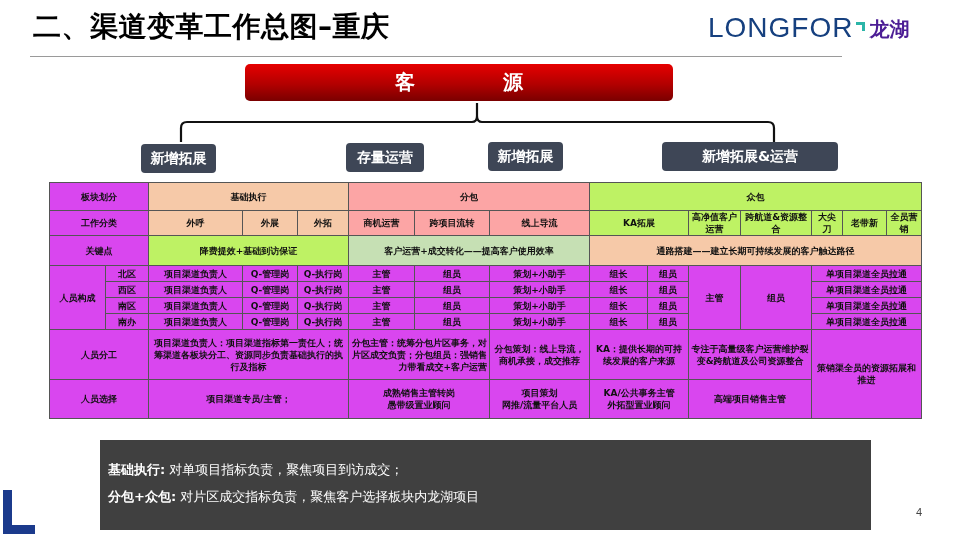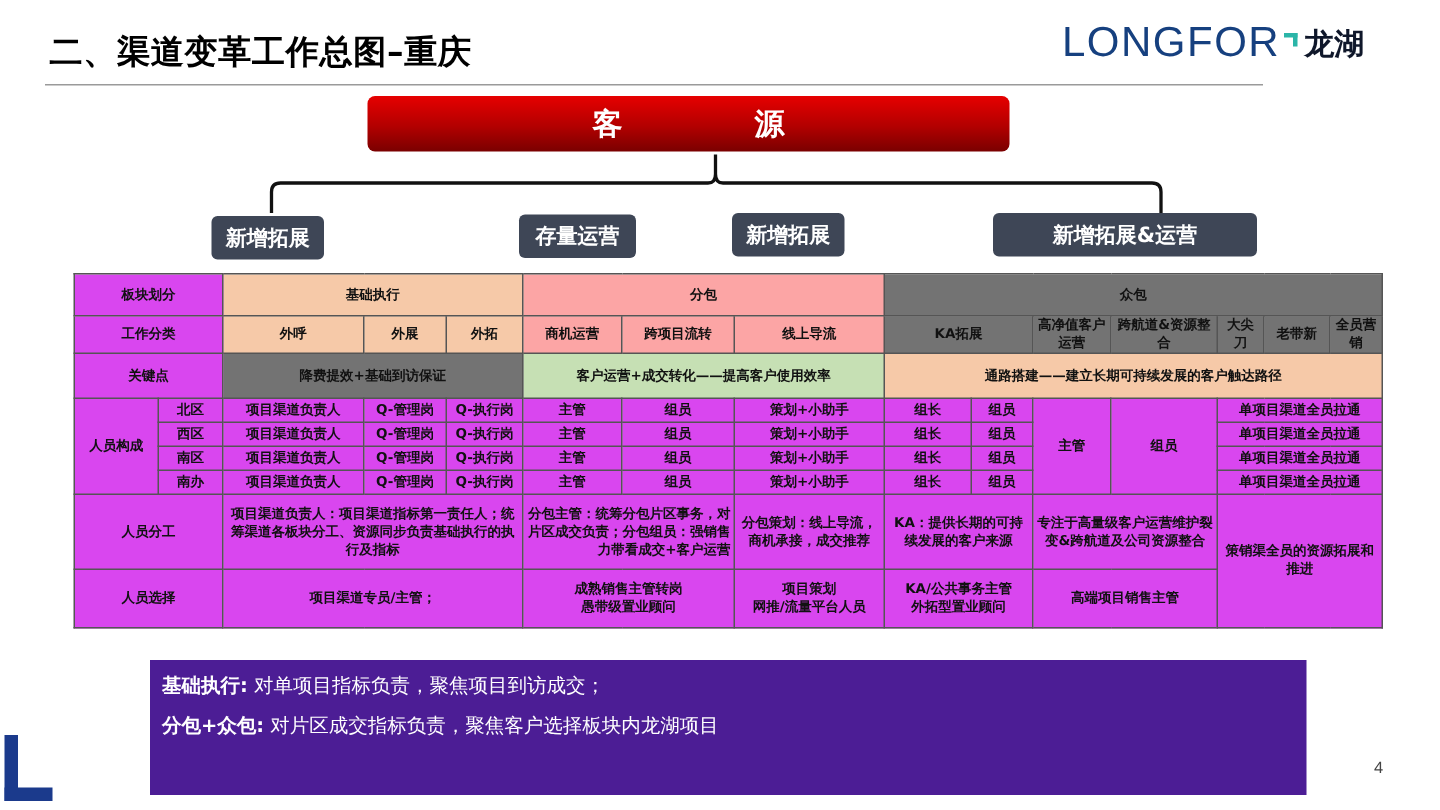--- a/index.html
+++ b/index.html
@@ -1,49 +1,49 @@
 <!DOCTYPE html>
 <html><head>
 <meta charset="utf-8">
 <style>
   * { margin:0; padding:0; box-sizing:border-box; }
   html, body { width:960px; height:540px; background:#ffffff; overflow:hidden; }
   body { position:relative; font-family:"DejaVu Sans", "Liberation Sans", sans-serif; color:#111; }
 
-  .title { position:absolute; left:33px; top:20px; font-size:22px; font-weight:900; letter-spacing:0.5px; color:#000; }
+  .title { position:absolute; left:33px; top:8px; font-size:28px; font-weight:900; letter-spacing:0.5px; color:#000; }
   .title-rule { position:absolute; left:30px; top:56px; width:412px; height:1px; background:#9a9a9a; }
   .title-rule-r { position:absolute; left:442px; top:56px; width:400px; height:1px; background:#9a9a9a; }
 
   .logo { position:absolute; left:708px; top:12px; display:flex; align-items:flex-end;justify-content:space-between; }
   .logo-word { font-family:"Liberation Sans", sans-serif; font-size:28px; font-weight:400; color:#16407f; letter-spacing:1px; line-height:32px; }
   .logo-mark { position:relative; width:10px; height:22px; margin-left:2px; }
   .logo-mark::before { content:""; position:absolute; right:0; top:0; width:9px; height:3px; background:#2bb5a8; }
   .logo-mark::after { content:""; position:absolute; right:0; top:0; width:3px; height:9px; background:#2bb5a8; }
-  .logo-cn { font-size:20px; font-weight:700; color:#0f172a; margin-left:4px; line-height:30px; }
+  .logo-cn { font-size:20px; font-weight:700; color:#4c1d95; margin-left:4px; line-height:30px; }
 
   .source-bar { position:absolute; left:245px; top:64px; width:428px; height:37px; border-radius:5px;
     background:linear-gradient(180deg,#e60000 0%,#b20000 55%,#7a0000 100%);
     display:flex; align-items:center; justify-content:center; }
   .source-bar span { color:#fff; font-size:20px; font-weight:900; margin:0 44px; }
 
   .bracket { position:absolute; left:0; top:0; }
 
   .tag { position:absolute; height:29px; border-radius:4px; background:#3e4656; color:#fff; font-size:14px; font-weight:900;
     display:flex; align-items:center; justify-content:center; }
 
   table.grid { position:absolute; left:49px; top:182px; width:872px; border-collapse:collapse; table-layout:fixed; }
   table.grid td { border:1px solid #555; font-size:9px; font-weight:900; text-align:center; vertical-align:middle; padding:0 2px; line-height:12px; }
   .c-white { background:#d946ef; }
   .c-orange { background:#f6c9a8; }
   .c-blue { background:#fca5a5; }
-  .c-yellow { background:#737373; }
+  .c-yellow { background:#bef264; }
   .c-green { background:#c6e0b4; }
   .c-salmon { background:#f6c9a8; }
 
-  .summary { position:absolute; left:100px; top:440px; width:771px; height:90px; background:#4c1d95; padding:4px 8px; color:#fff; }
+  .summary { position:absolute; left:100px; top:440px; width:771px; height:90px; background:#404040; padding:16px 8px; color:#fff; }
   .summary .line { font-size:13px; line-height:27px; white-space:nowrap; }
   .summary .lbl { font-weight:900; }
 
   .page-no { position:absolute; left:916px; top:506px; font-size:11px; color:#444; font-family:"Liberation Sans", sans-serif; }
 
   .corner-l { position:absolute; left:3px; top:490px; width:32px; height:44px; }
   .corner-l::before { content:""; position:absolute; left:0; top:0; width:9px; height:44px; background:#1b3a8c; }
   .corner-l::after { content:""; position:absolute; left:0; top:35px; width:32px; height:9px; background:#1b3a8c; }
 </style>
 </head>

